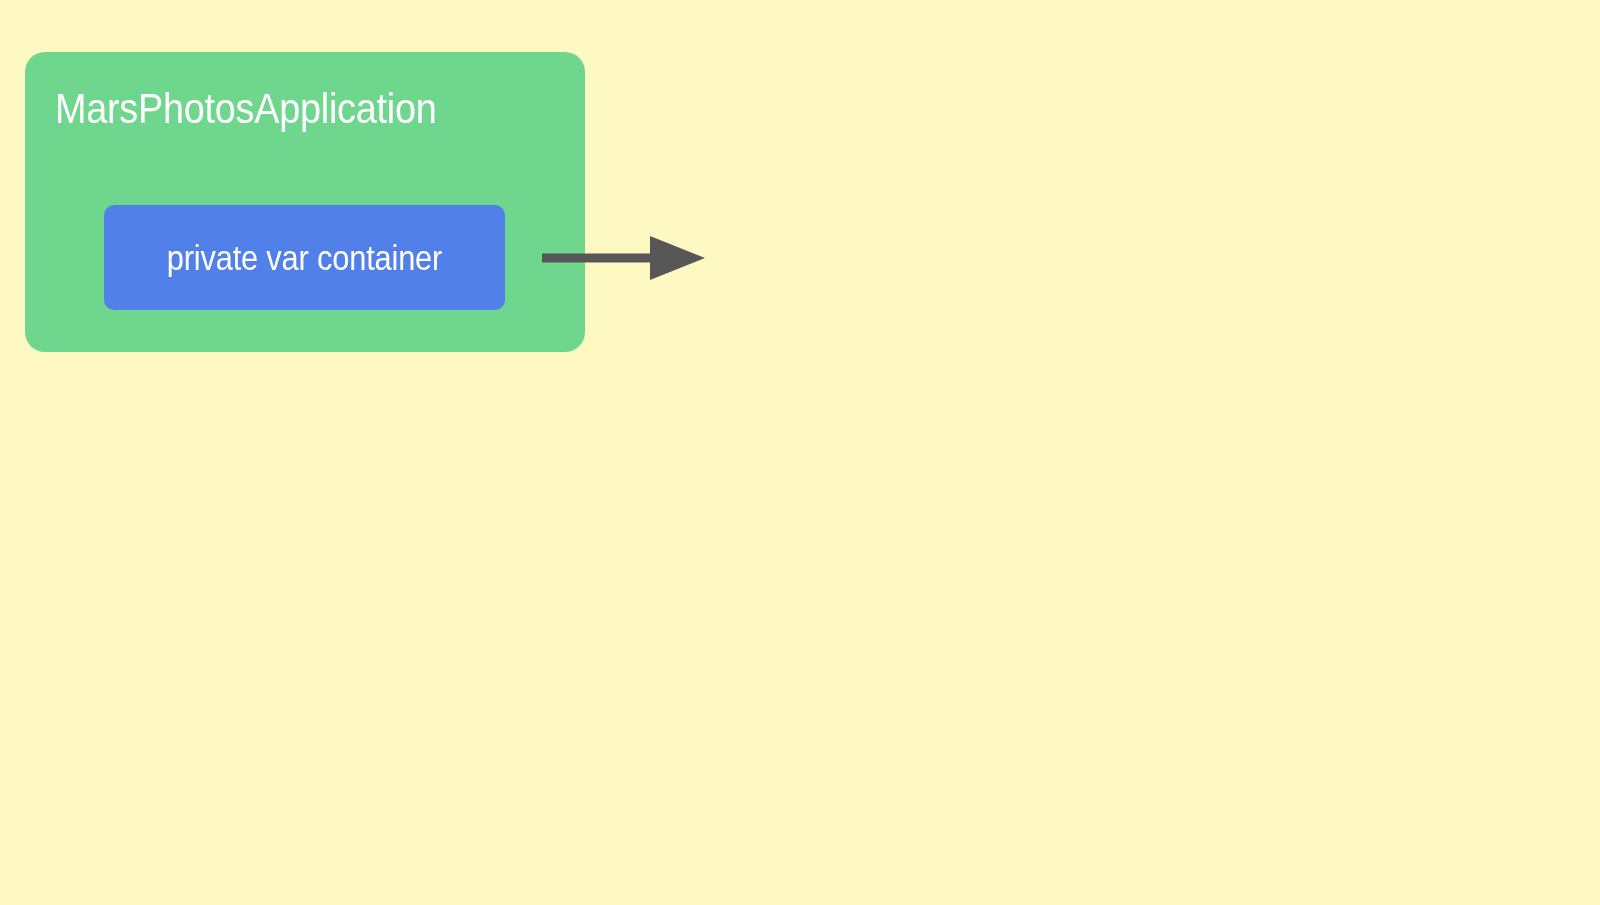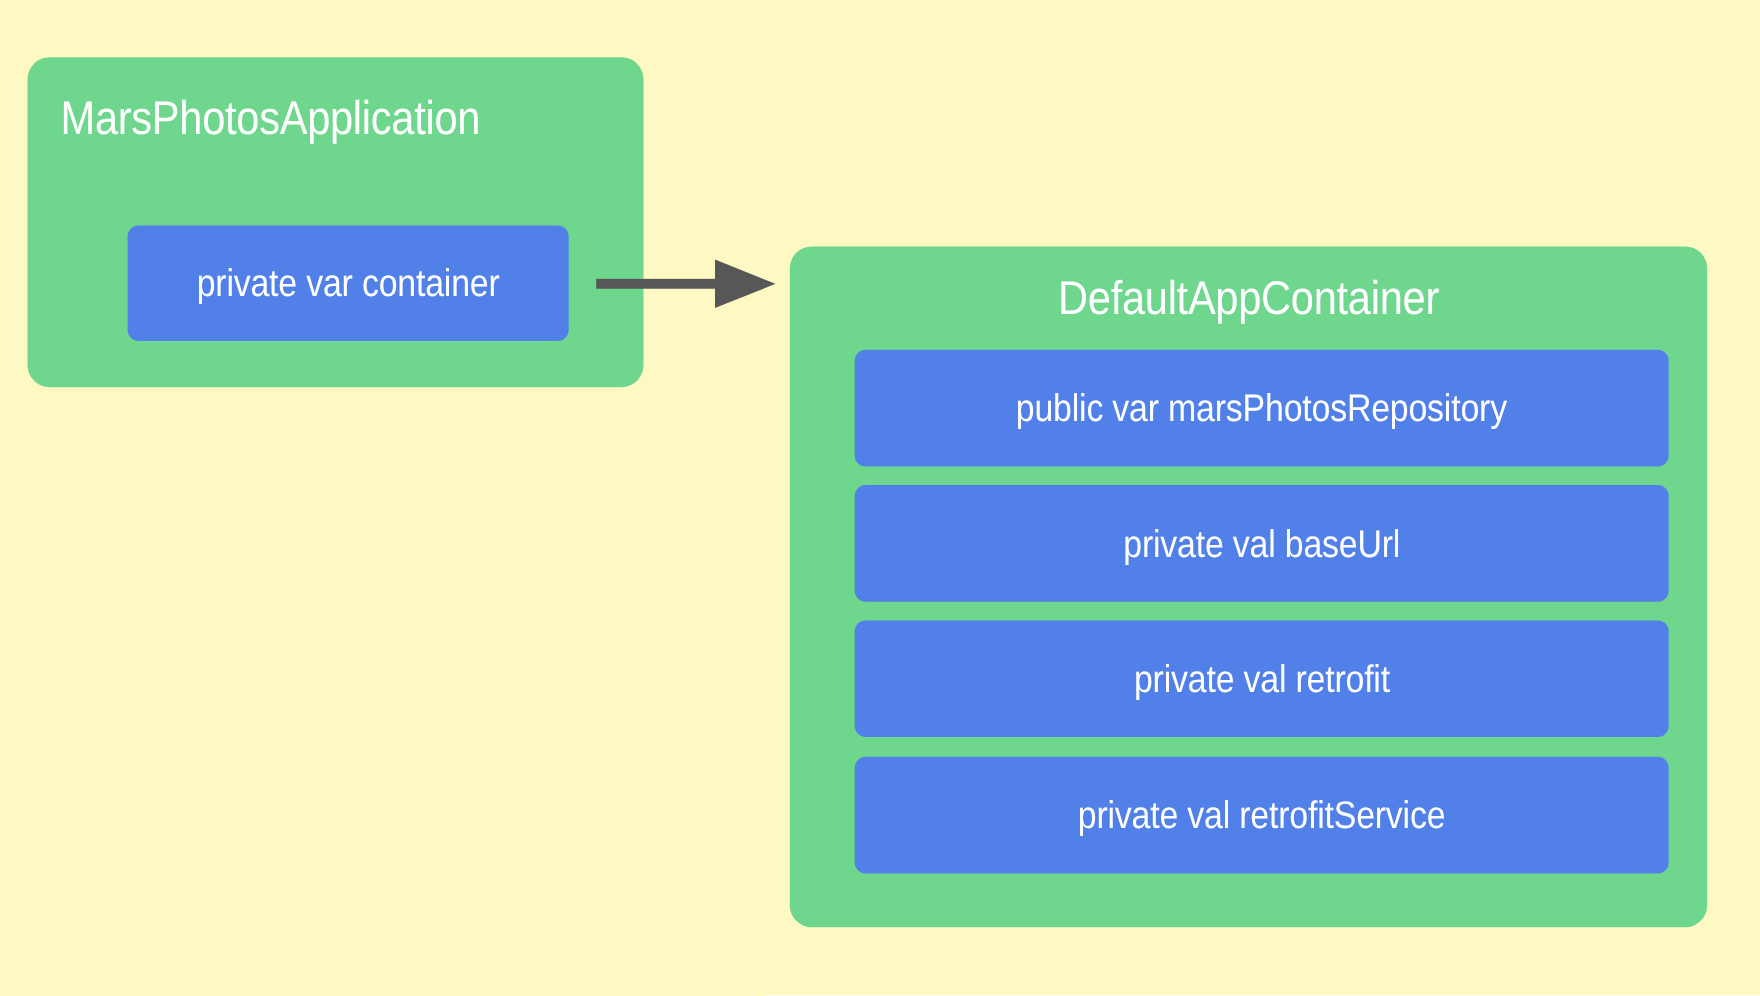--- a/index.html
+++ b/index.html
@@ -73,21 +73,20 @@
   
   .member-box {
     position: absolute;
     background: #5180E8;
     border-radius: 10px;
     color: #ffffff;
     display: flex;
     align-items: center;
     justify-content: center;
     box-sizing: border-box;
-    margin-left: 12px;
   }
 
   .member-label {
     font-size: 35px;
     font-weight: 400;
     letter-spacing: -0.2px;
     white-space: nowrap;
     line-height: 1;
     transform: scaleX(0.88);
   }
@@ -131,33 +130,14 @@
     <div class="member-box" id="app-member-container">
       <span class="member-label">private var container</span>
     </div>
   </div>
 
   <svg id="relation-arrow" viewBox="0 0 170 52">
     <rect x="2" y="21.5" width="112" height="9" fill="#575757"></rect>
     <polygon points="110,4 165,26 110,48" fill="#575757"></polygon>
   </svg>
 
-  <div class="class-box" id="container-class-box">
-    <div class="class-title" id="container-class-title">DefaultAppContainer</div>
-
-    <div class="member-box container-member" id="container-member-0">
-      <span class="member-label">public var marsPhotosRepository</span>
-    </div>
-
-    <div class="member-box container-member" id="container-member-1">
-      <span class="member-label">private val baseUrl</span>
-    </div>
-
-    <div class="member-box container-member" id="container-member-2">
-      <span class="member-label">private val retrofit</span>
-    </div>
-
-    <div class="member-box container-member" id="container-member-3">
-      <span class="member-label">private val retrofitService</span>
-    </div>
-  </div>
 
 </div>
 
 </body></html>

